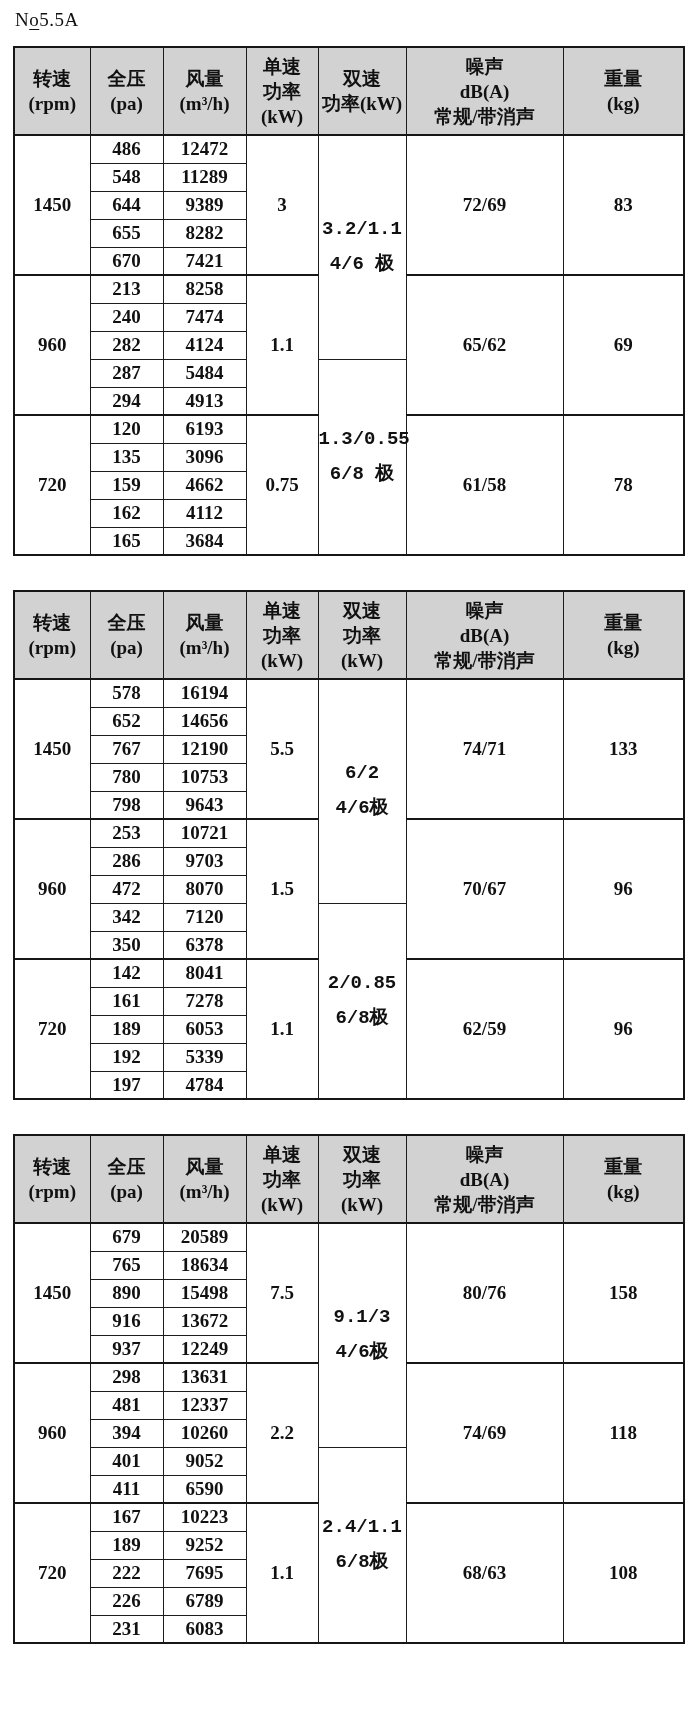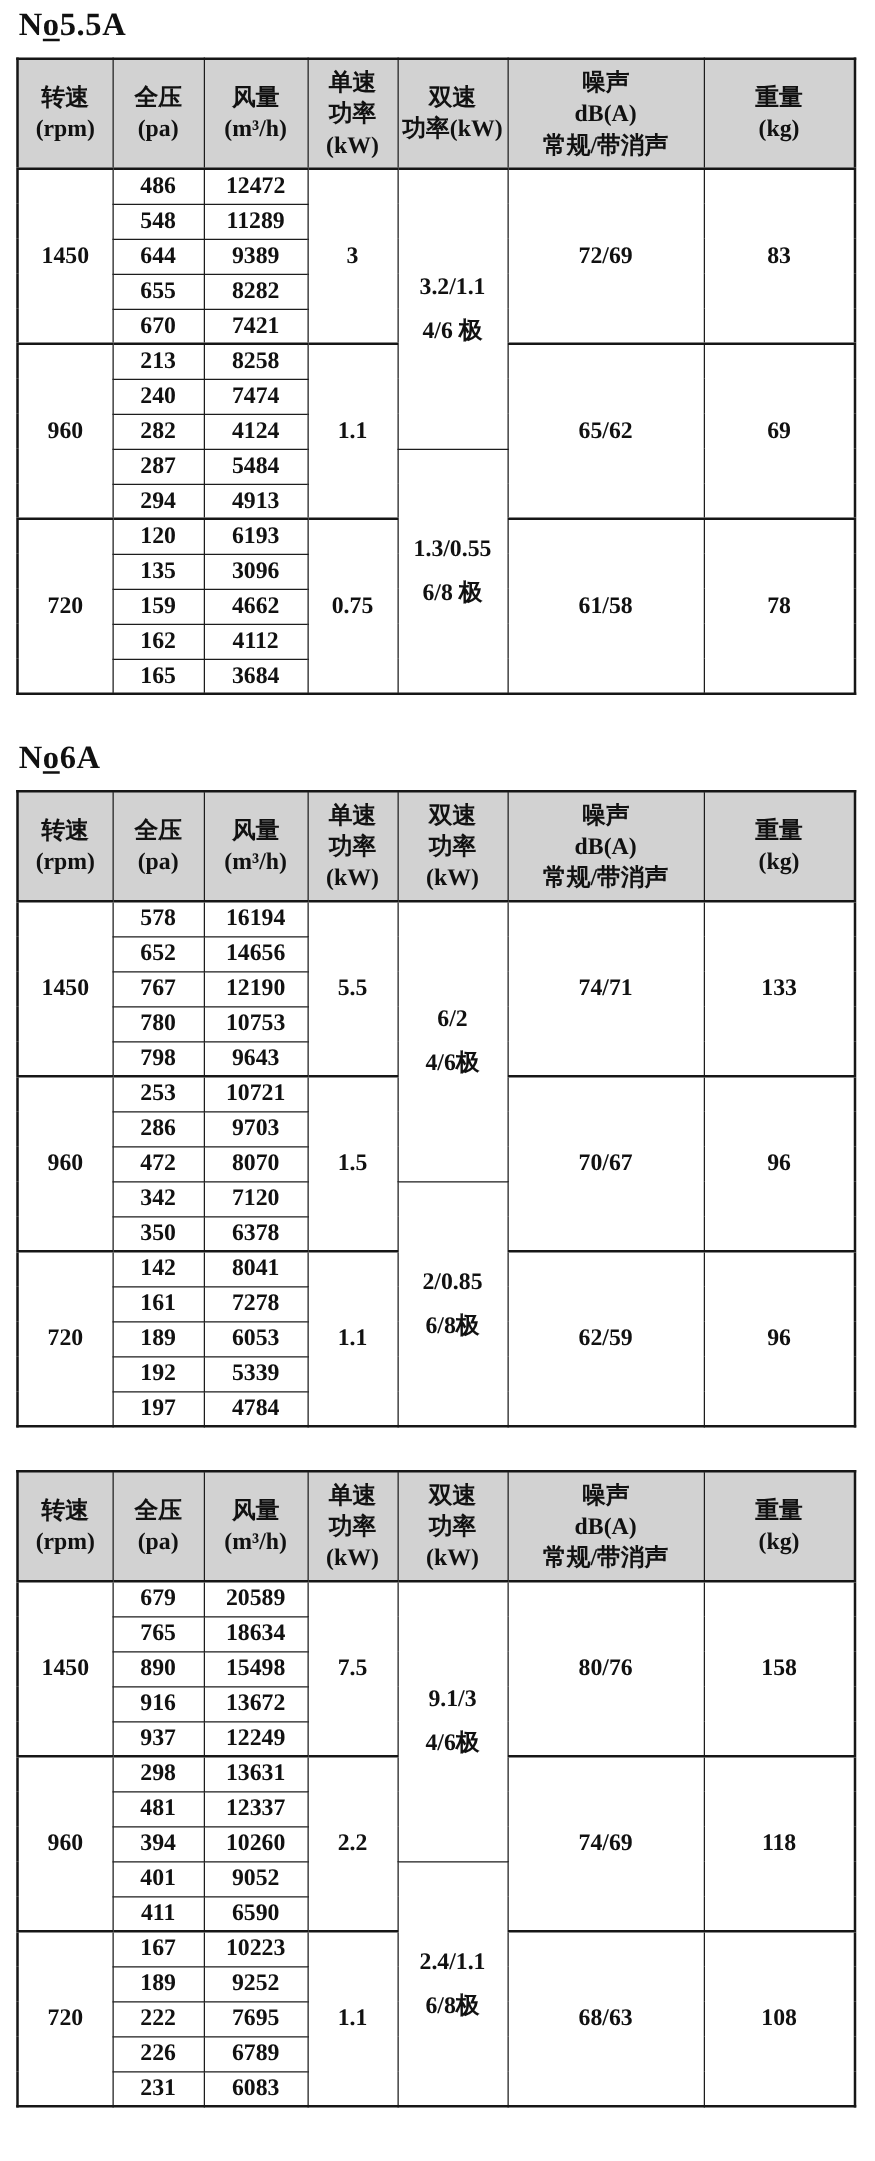--- a/index.html
+++ b/index.html
@@ -12,22 +12,22 @@
   #page {
     width: 700px;
     box-sizing: border-box;
     padding: 4px 10px 20px 13px;
     background: #ffffff;
   }
   .tbl-section { margin: 0; }
   .tbl-section + .tbl-section { margin-top: 34px; }
   .tbl-title {
     margin: 0 0 10px 2px;
-    font-size: 26px;
-    font-weight: 700;
+    font-size: 19px;
+    font-weight: 400;
     line-height: 32px;
     letter-spacing: 0.5px;
   }
   .tbl-title .ou {
     text-decoration: underline;
     text-underline-offset: 3px;
   }
   table.spec {
     border-collapse: collapse;
     table-layout: fixed;
@@ -46,21 +46,21 @@
   tr.hdr { height: 88px; margin-top: 44px; }
   tr.hdr td {
     background: #d2d2d2;
     border-bottom: 2.4px solid #161616;
   }
   .hline { line-height: 25px; }
   tr.datarow { height: 28px; }
   tr.bt td { border-top: 2.3px solid #161616; }
   td.shaded { background: #d2d2d2; }
   td.dual { background: #ffffff; }
-  .dline { line-height: 35px; }
+  .dline { line-height: 35px; font-family: Liberation Mono, monospace; }
 </style>
 </head>
 <body>
 
 <div id="page">
     <section class="tbl-section">
       <h2 class="tbl-title"><span>N</span><span class="ou">o</span><span>5.5A</span></h2>
       <table class="spec">
         <colgroup>
           <col style="width: 76px;">
@@ -181,21 +181,20 @@
             <td class="num">4112</td>
           </tr>
           <tr class="datarow">
             <td class="num">165</td>
             <td class="num">3684</td>
           </tr>
         </tbody>
       </table>
     </section>
     <section class="tbl-section">
-      <h2 class="tbl-title"><span>N</span><span class="ou">o</span><span>6A</span></h2>
       <table class="spec">
         <colgroup>
           <col style="width: 76px;">
           <col style="width: 73px;">
           <col style="width: 83px;">
           <col style="width: 72px;">
           <col style="width: 88px;">
           <col style="width: 157px;">
           <col style="width: 121px;">
         </colgroup>

